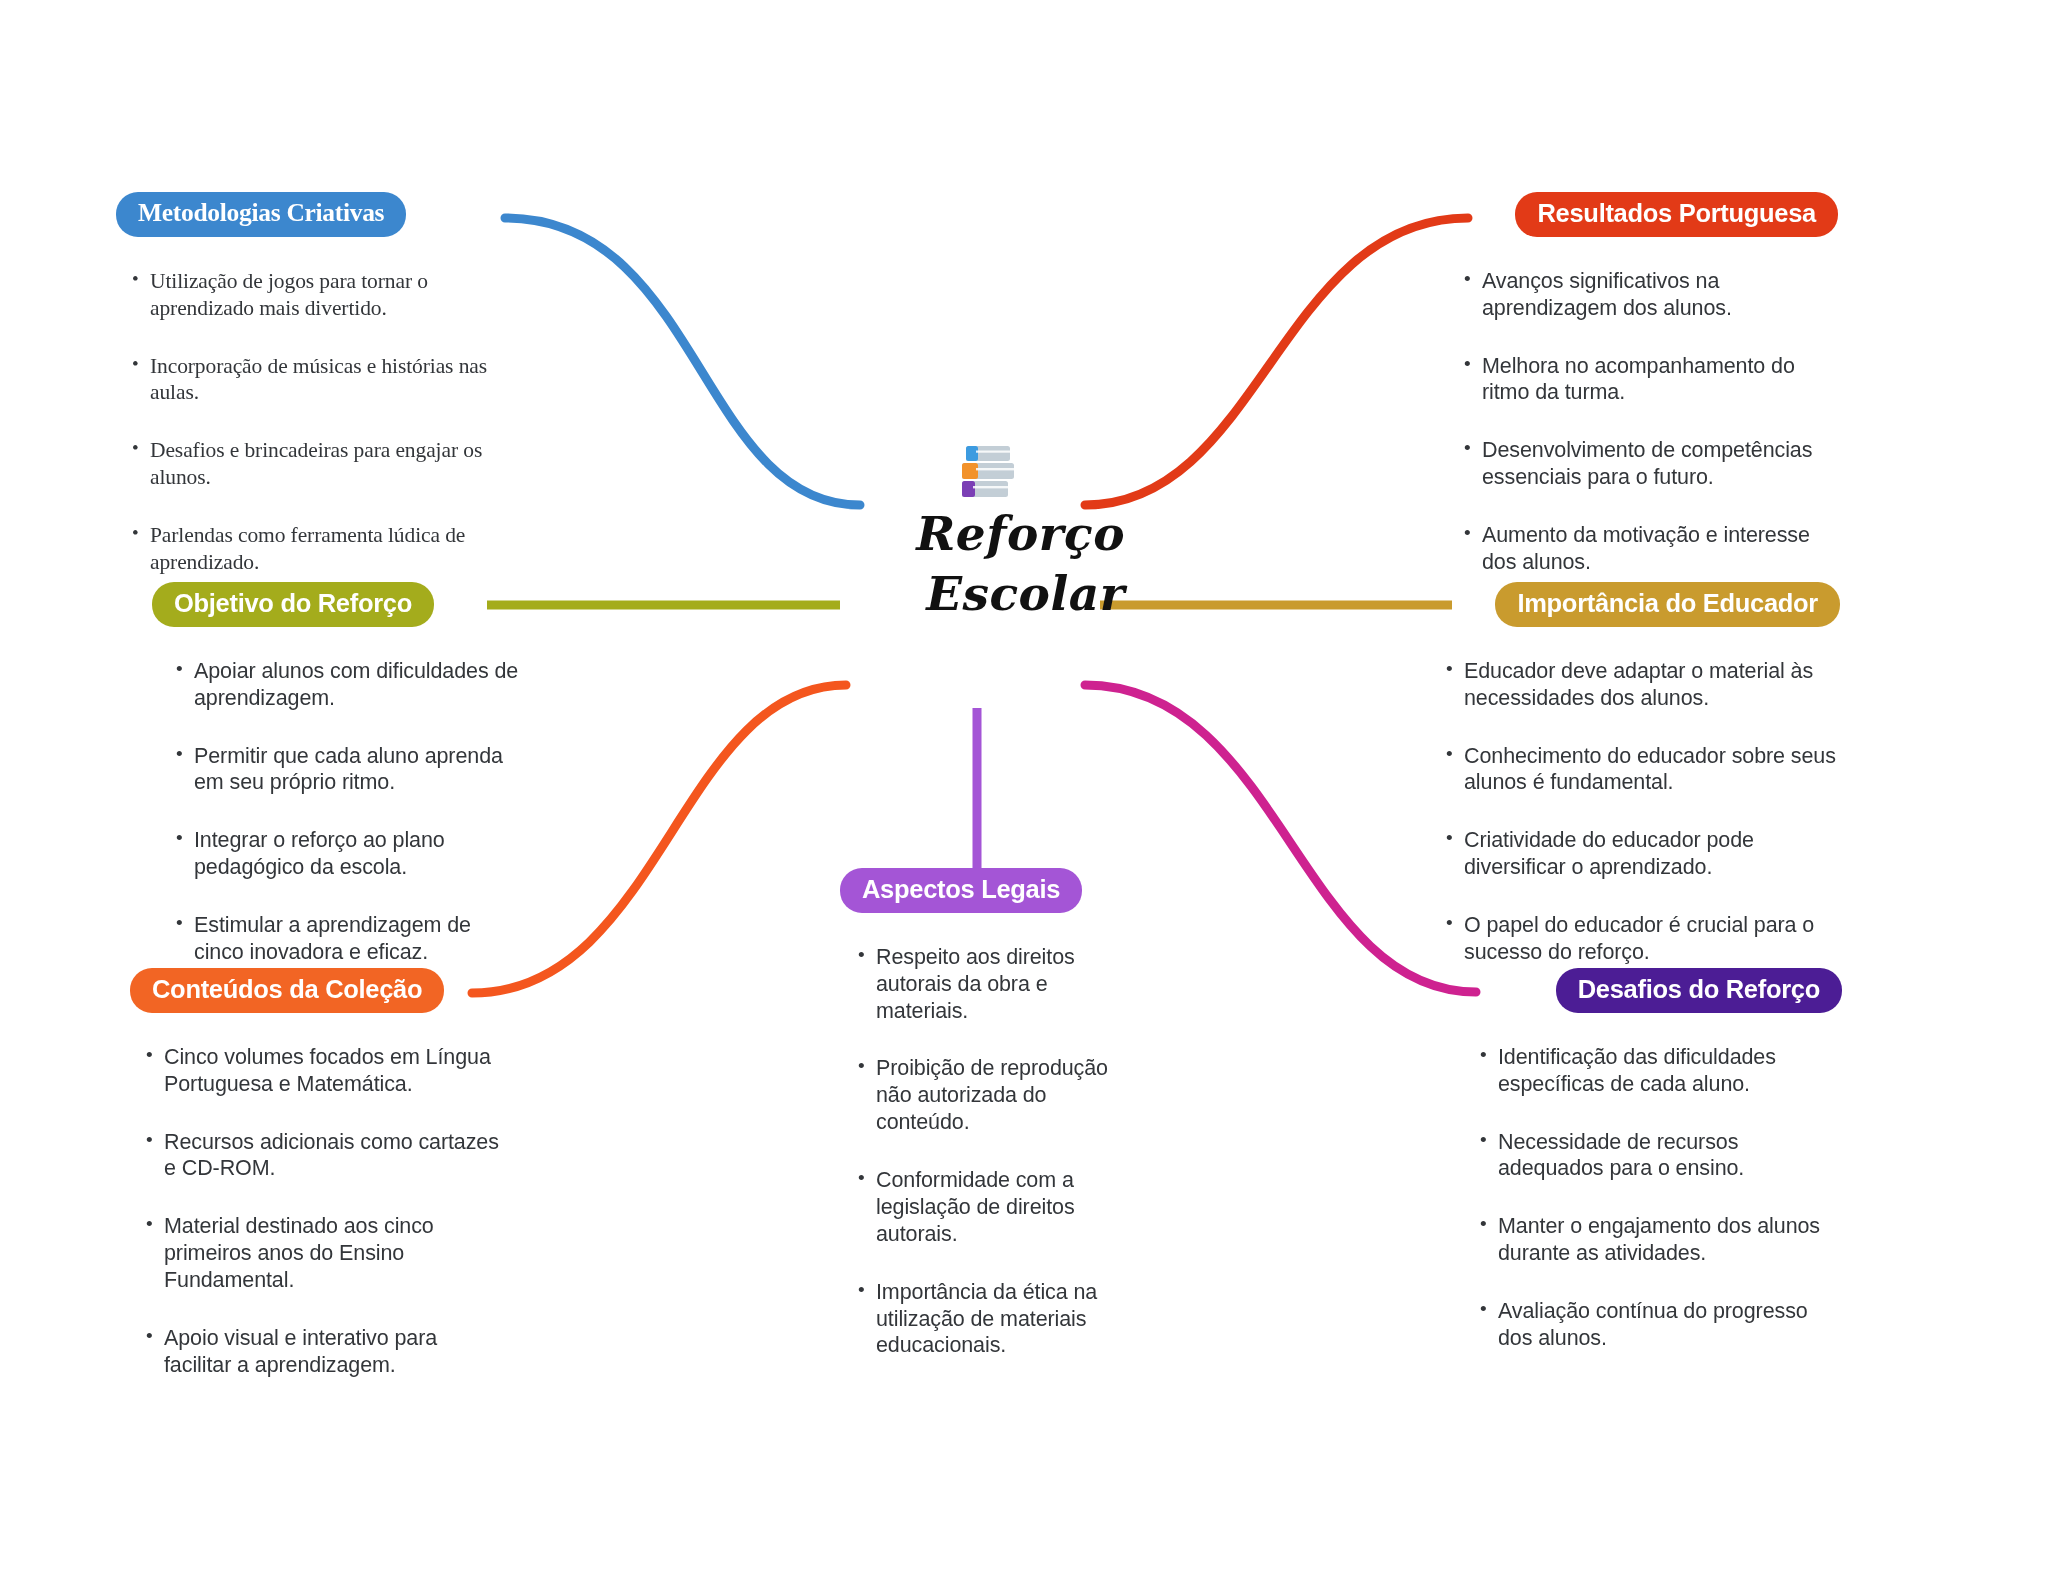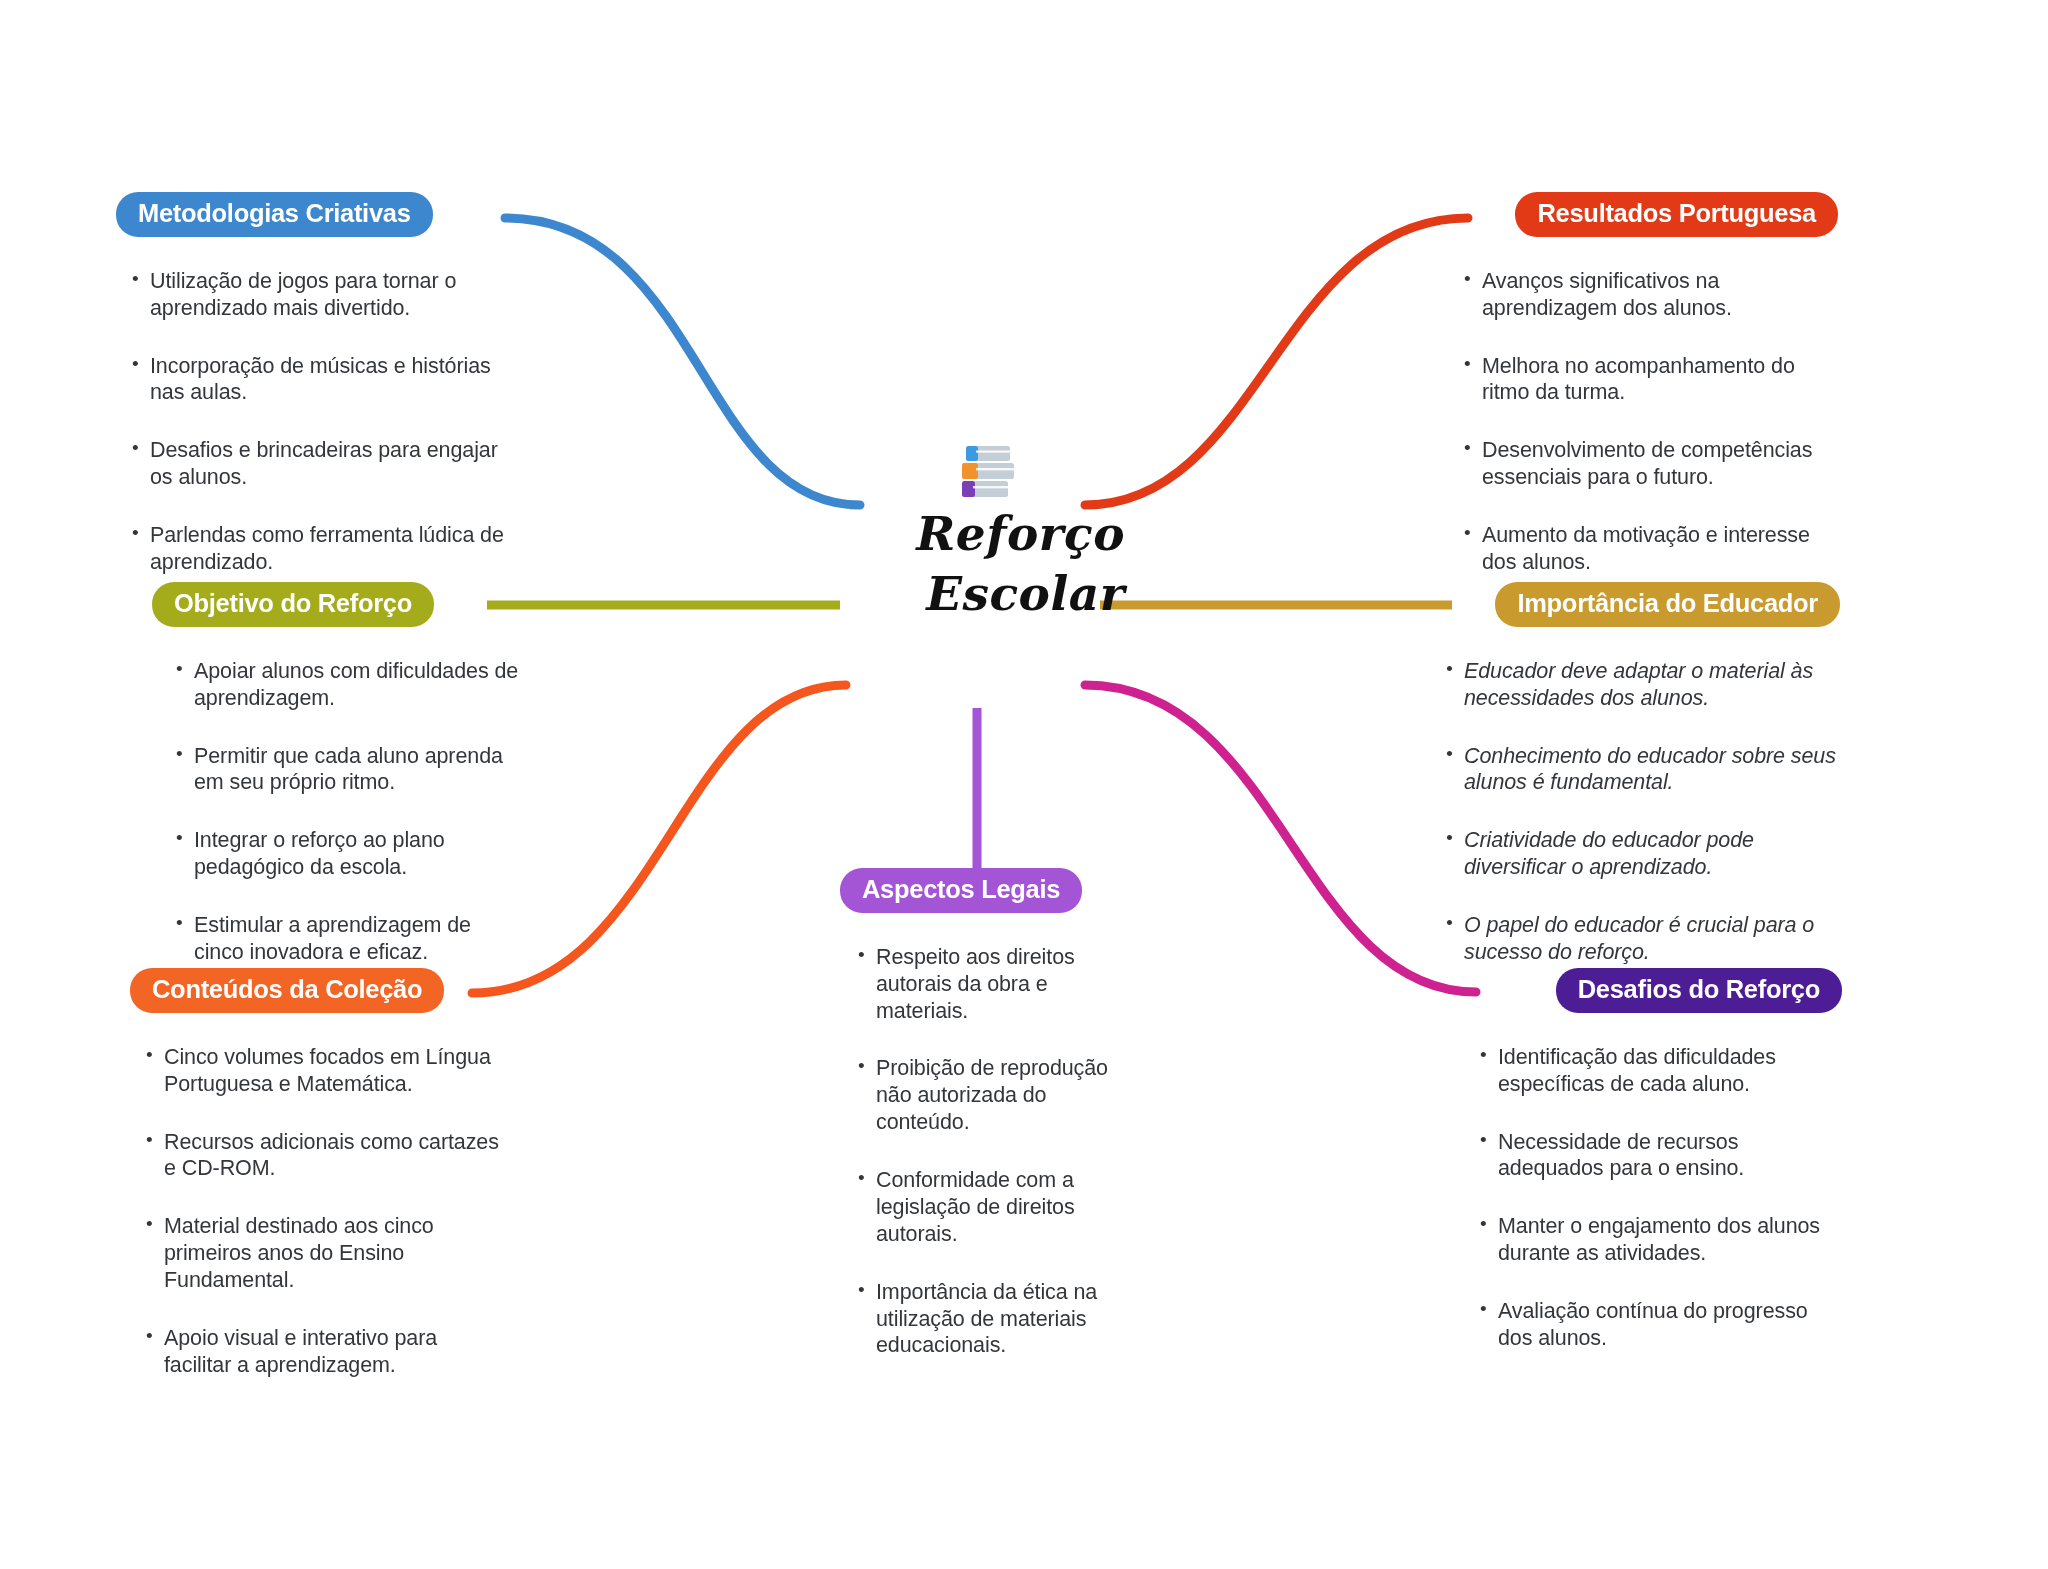--- a/index.html
+++ b/index.html
@@ -96,34 +96,34 @@
   ul.bullets li:before {
     content: "\2022";
     position: absolute;
     left: 4px;
     top: -1px;
     font-size: 19px;
     color: #33363a;
   }
 
   
-  #branch-metodologias { left: 116px;  top: 192px;  width: 395px; }
+  #branch-metodologias { left: 116px;  top: 192px;  width: 395px; font-family: Liberation Serif, serif; }
   #branch-metodologias ul.bullets { margin-left: 12px; }
 
   #branch-objetivo     { left: 152px;  top: 582px;  width: 370px; }
   #branch-objetivo ul.bullets { margin-left: 20px; }
 
   #branch-conteudos    { left: 130px;  top: 968px;  width: 380px; }
   #branch-conteudos ul.bullets { margin-left: 12px; }
 
   #branch-resultados   { left: 1448px; top: 192px;  width: 390px; }
   #branch-resultados ul.bullets { margin-left: 12px; }
 
   #branch-importancia  { left: 1430px; top: 582px;  width: 410px; }
-  #branch-importancia ul.bullets { margin-left: 12px; font-style: italic; }
+  #branch-importancia ul.bullets { margin-left: 12px; }
 
   #branch-desafios     { left: 1462px; top: 968px;  width: 380px; }
   #branch-desafios ul.bullets { margin-left: 14px; }
 
   #branch-aspectos     { left: 840px;  top: 868px;  width: 300px; }
   #branch-aspectos ul.bullets { margin-left: 14px; }
 </style>
 </head>
 <body>
 

